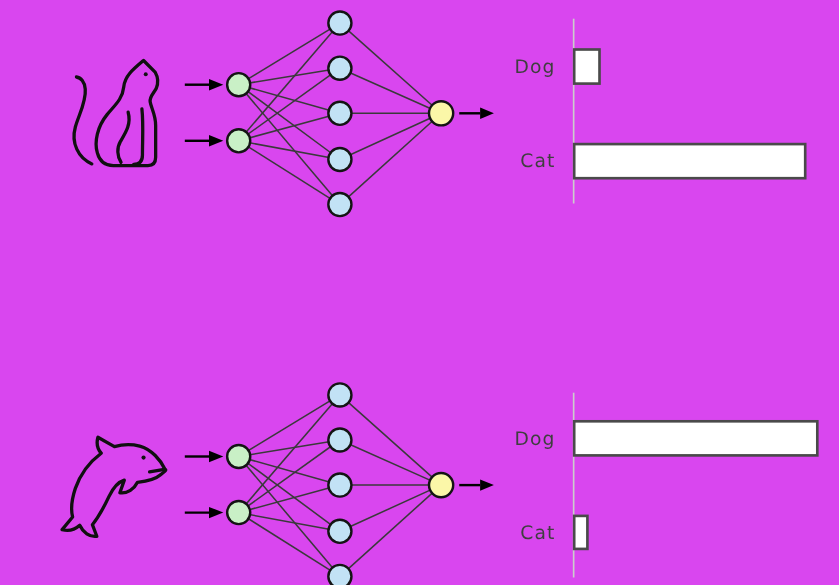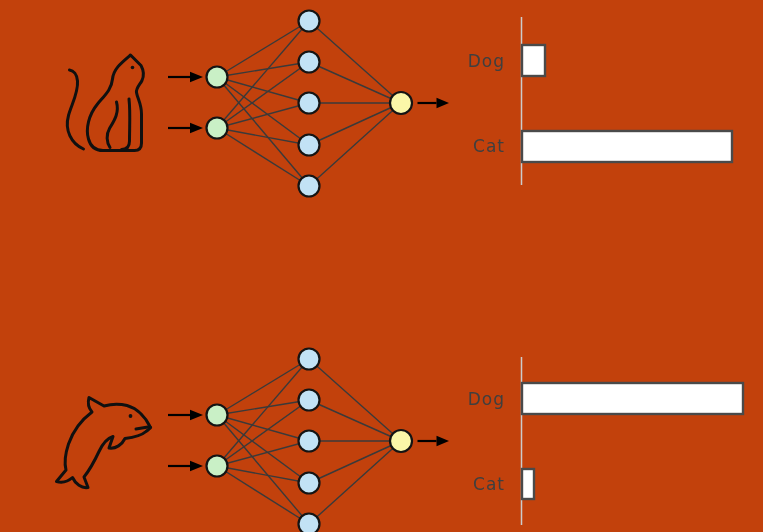--- a/index.html
+++ b/index.html
@@ -1,20 +1,20 @@
 <!DOCTYPE html>
 <html><head>
 <meta charset="utf-8">
 <style>
   html, body { margin: 0; padding: 0; background: #ffffff; }
   .canvas {
     position: relative;
     width: 763px;
     height: 532px;
-    background: #c2410c;
+    background: #d946ef;
     overflow: hidden;
     font-family: "DejaVu Sans", sans-serif;
   }
   svg { display: block; }
   .icon-stroke {
     fill: none;
     stroke: #101010;
     stroke-width: 3;
     stroke-linecap: round;
     stroke-linejoin: round;

